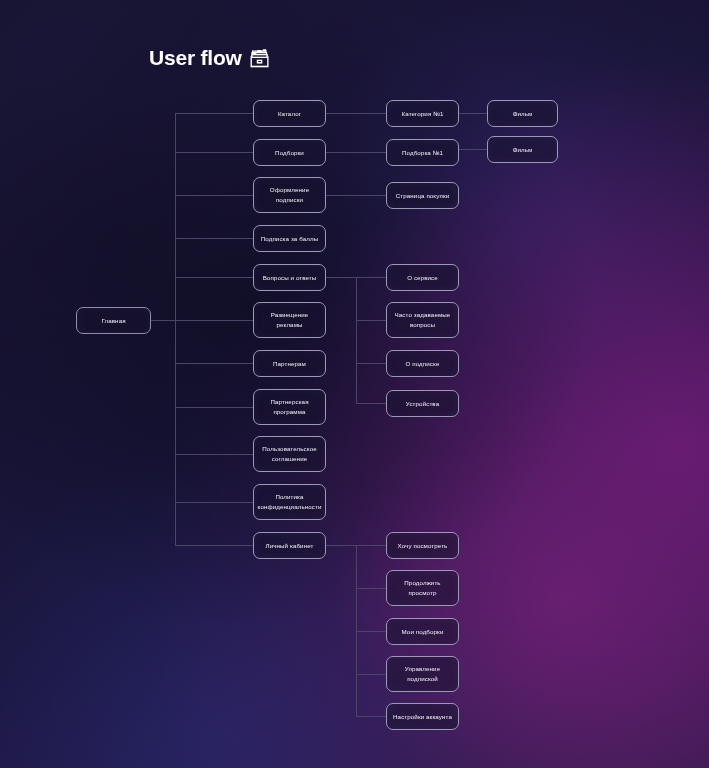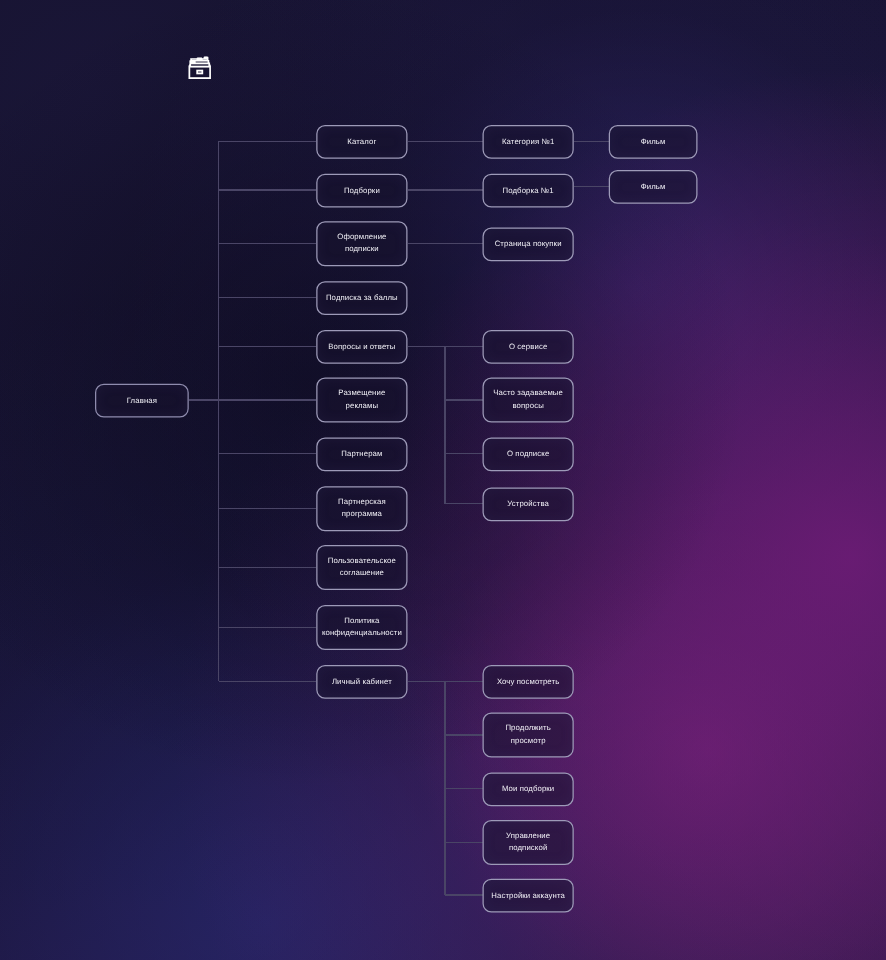--- a/index.html
+++ b/index.html
@@ -93,20 +93,21 @@
     border-color: #8f8cae;
   }
 </style>
 </head>
 <body>
 
 <div class="bg-layer glow-base"></div>
 <div class="bg-layer glow-vignette"></div>
 
 <div class="page-title">
+  <span>User flow</span>
   <span class="title-emoji">🗃</span>
 </div>
 
 <div class="flow-canvas">
 
   <svg class="flow-svg" viewBox="0 0 709 768">
     <g stroke="#4a4566" stroke-width="1" fill="none" shape-rendering="crispEdges">
 
       <path d="M151 320 L175 320"></path>
 

